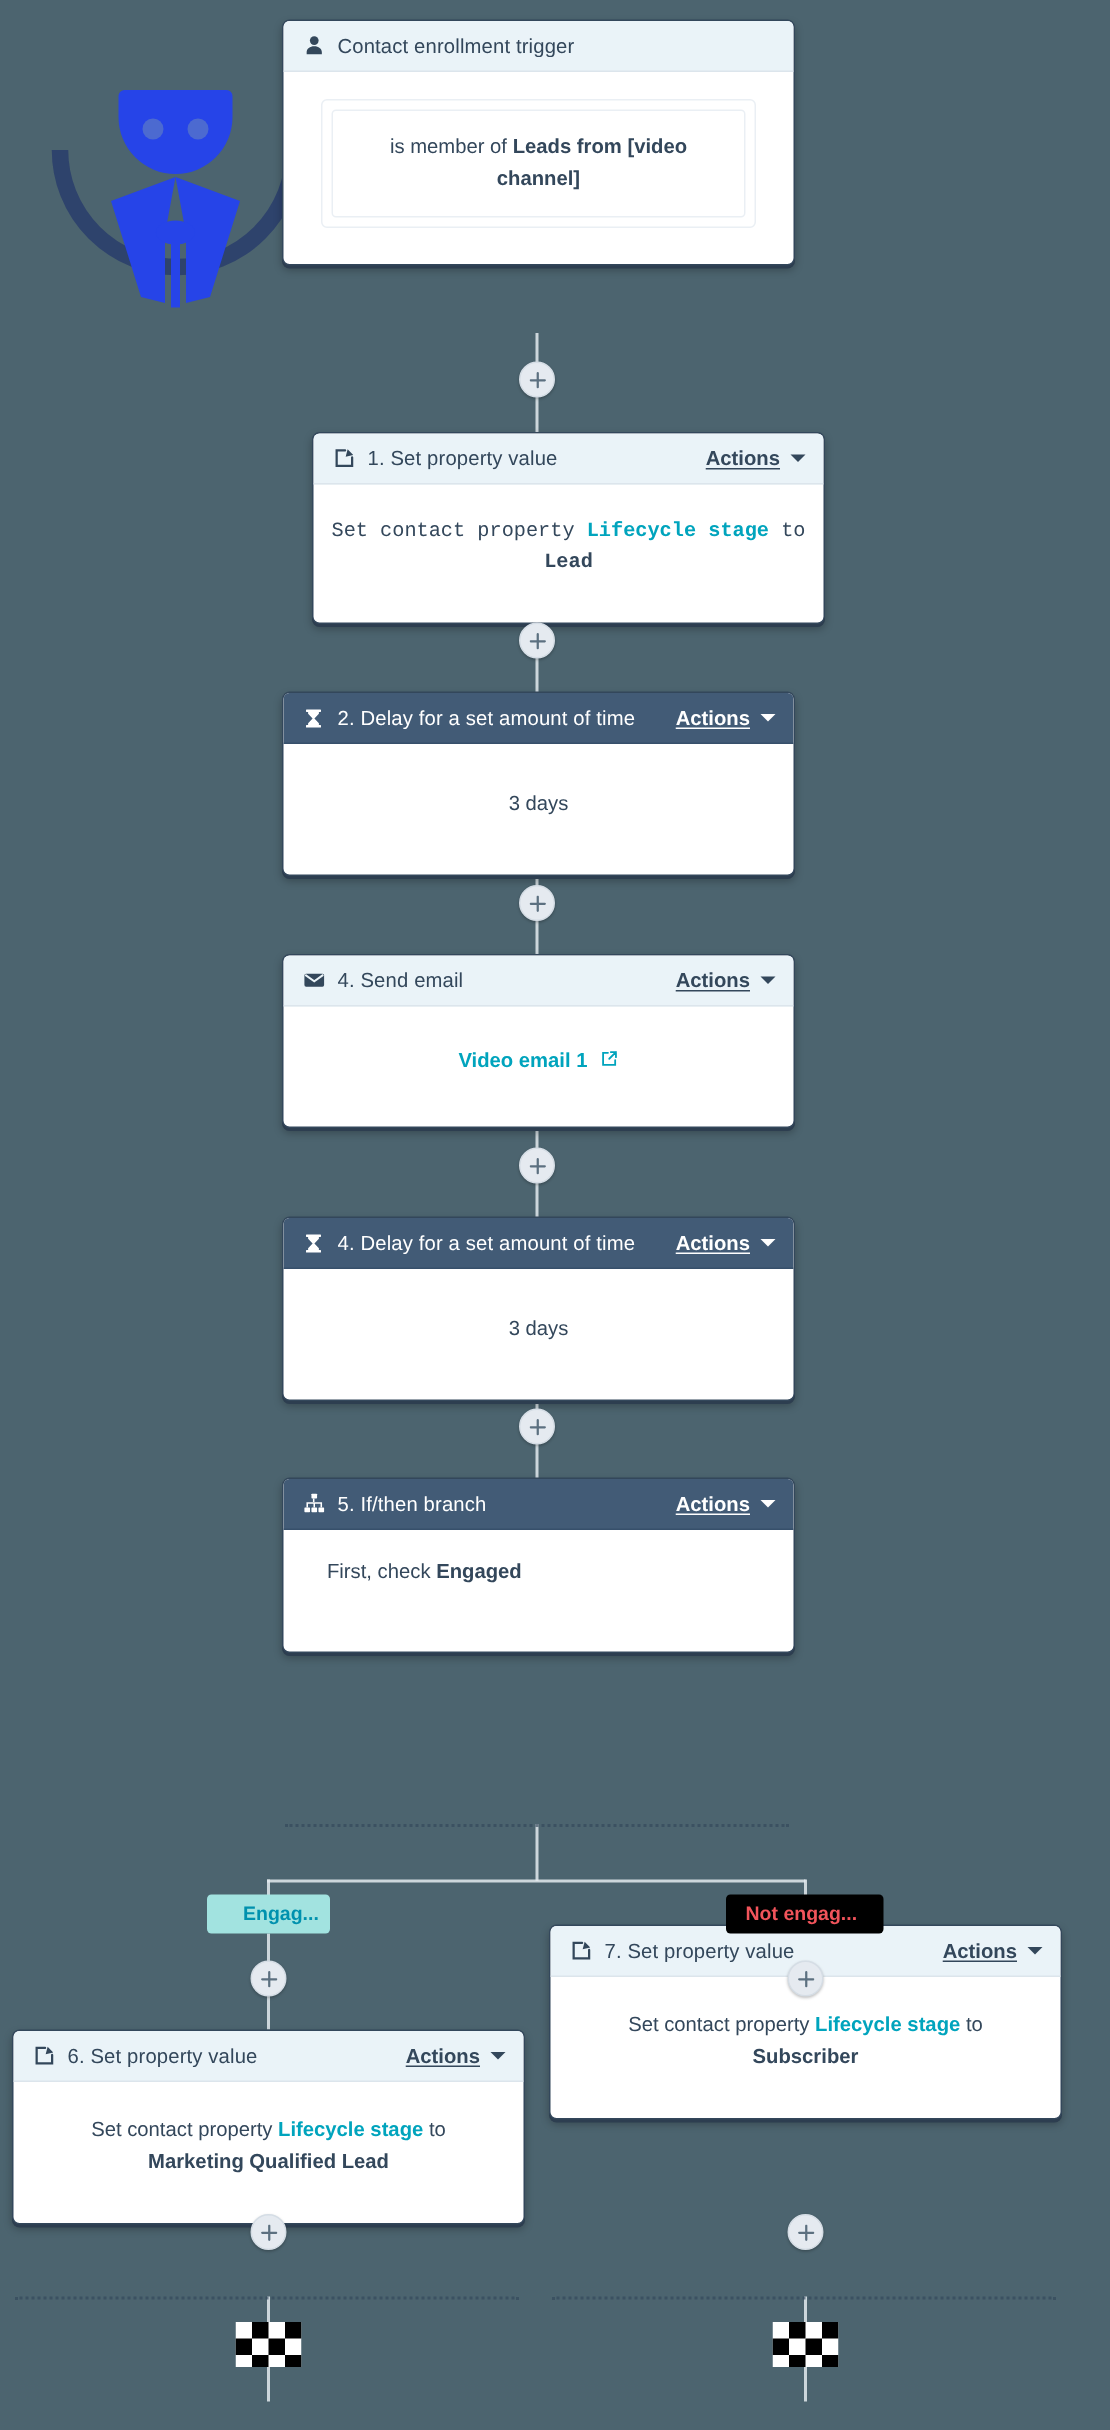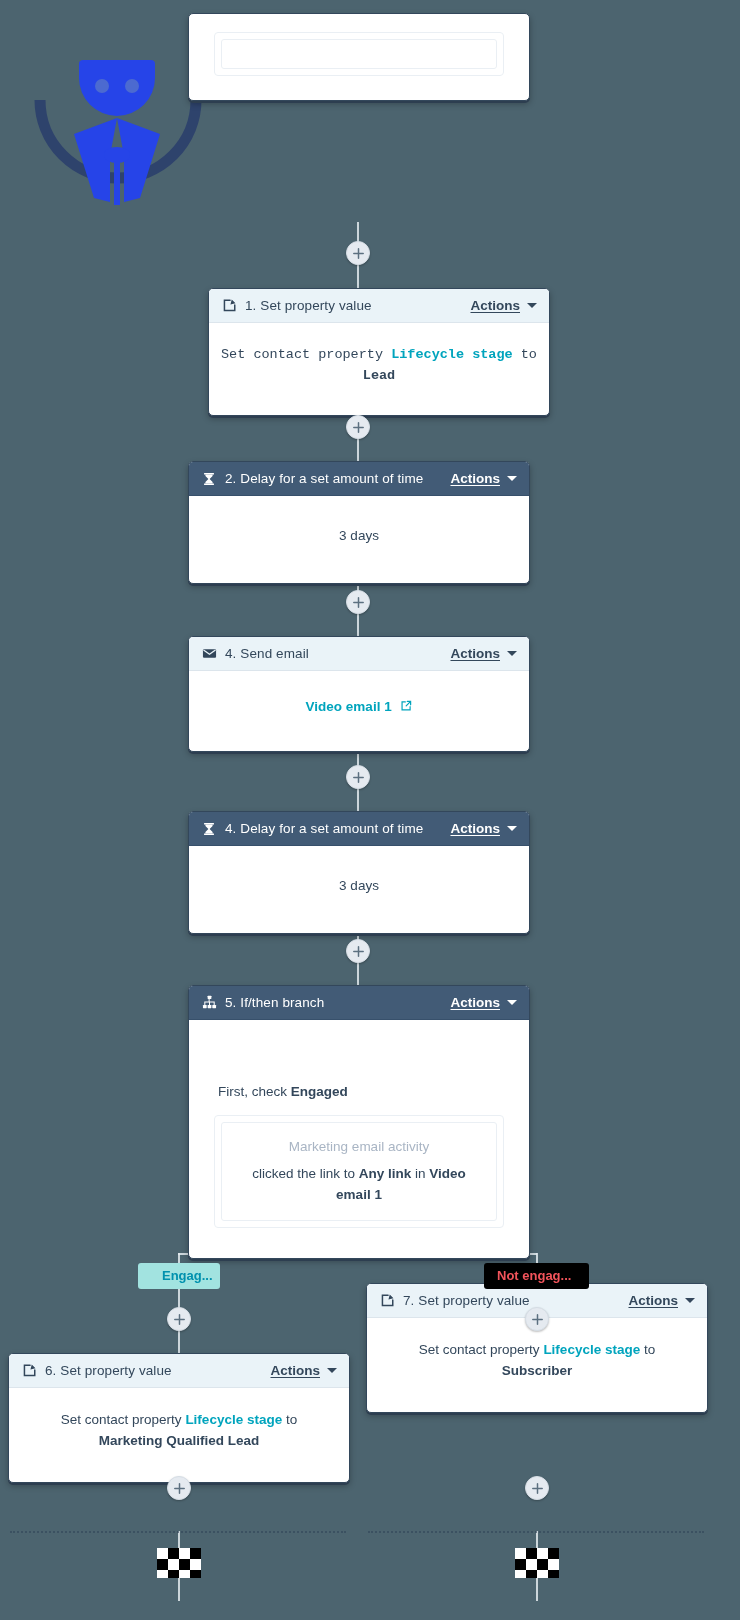--- a/index.html
+++ b/index.html
@@ -214,23 +214,33 @@
       <circle cx="74" cy="48" r="7" fill="#4c6ad0"></circle>
       <circle cx="104" cy="48" r="7" fill="#4c6ad0"></circle>
       <path d="M89 80 L132 96 L112 160 L96 164 L96 118 Z" fill="#2644e8"></path>
       <path d="M89 80 L46 96 L66 160 L82 164 L82 118 Z" fill="#2644e8"></path>
       <ellipse cx="89" cy="117" rx="13" ry="8" fill="#2644e8"></ellipse>
       <rect x="86" y="117" width="6" height="50" fill="#2644e8"></rect>
     </svg>
   </div>
 
   <div class="card" style="left:188px; top:13px; width:340px;">
+    <div class="card-header light">
+      <span class="hdr-icon">
+        <svg width="15" height="15" viewBox="0 0 16 16" fill="#33475b">
+          <circle cx="8" cy="4.3" r="3.1"></circle>
+          <path d="M8 8.4c-3.1 0-5.4 1.9-5.4 4.2V14h10.8v-1.4c0-2.3-2.3-4.2-5.4-4.2z"></path>
+        </svg>
+      </span>
+      <span class="hdr-title">Contact enrollment trigger</span>
+    </div>
     <div class="card-body" style="padding:18px 25px 24px;">
       <div class="crit-outer">
         <div class="crit-inner">
+          <div class="crit-text"><span>is member of </span><span class="bold">Leads from [video channel]</span></div>
         </div>
       </div>
     </div>
   </div>
 
   <div class="vline" style="left:357px; top:222px; height:72px;"></div>
   <div class="plus-btn" style="left:346px; top:241px;">
     <svg width="11" height="11" viewBox="0 0 11 11">
         <path d="M5.5 0.8v9.4M0.8 5.5h9.4" stroke="#5c7080" stroke-width="1.5" stroke-linecap="round"></path>
       </svg>
@@ -352,28 +362,22 @@
           <rect x="11" y="10.6" width="4" height="3.4" rx=".5"></rect>
           <path d="M7.6 4.2v2.6M3 10.6V7.4h10v3.2M8 7.4v3.2" stroke="#ffffff" stroke-width="1.1" fill="none"></path>
         </svg>
       </span>
       <span class="hdr-title">5. If/then branch</span>
       <span class="actions">
         <span class="lbl">Actions</span>
         <span class="caret"></span>
       </span>
     </div>
-    <div class="card-body left" style="padding:16px 25px 30px;margin-top:44px;">
+    <div class="card-body left" style="padding:16px 25px 30px;">
       <div class="branch-lead"><span>First, check </span><span class="bold">Engaged</span></div>
-      <div class="crit-outer">
-        <div class="crit-inner">
-          <div class="crit-label">Marketing email activity</div>
-          <div class="crit-text"><span>clicked the link to </span><span class="bold">Any link</span><span> in </span><span class="bold">Video email 1</span></div>
-        </div>
-      </div>
     </div>
   </div>
 
   <div class="dotted-sep" style="left:190px; top:1216px; width:336px;"></div>
 
   <div class="vline" style="left:357px; top:1216px; height:38px;"></div>
   <div class="hline" style="left:178px; top:1253px; width:359px;"></div>
   <div class="vline" style="left:178px; top:1253px; height:26px;"></div>
   <div class="vline" style="left:536px; top:1253px; height:26px;"></div>
 

